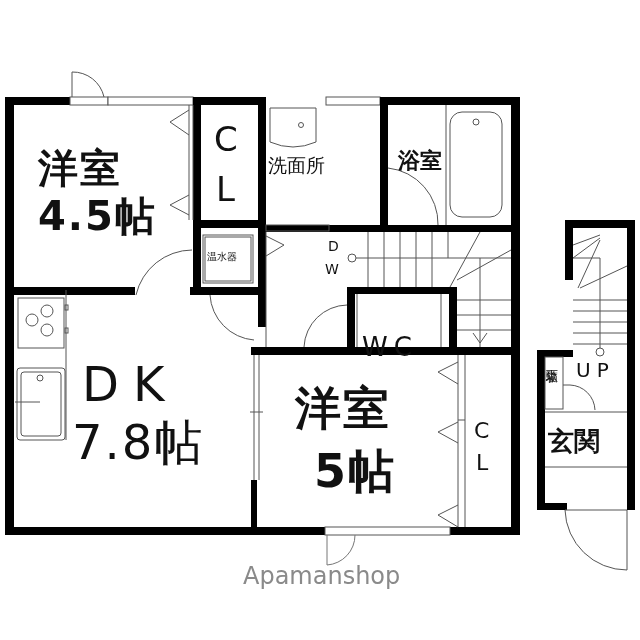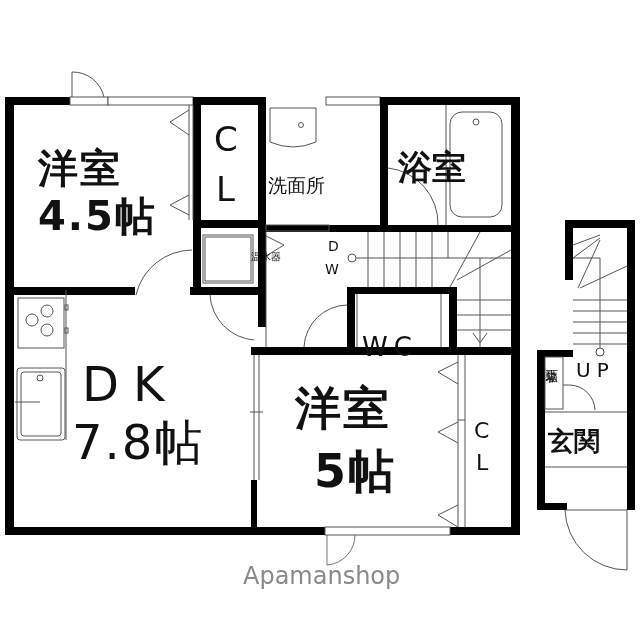--- a/index.html
+++ b/index.html
@@ -173,24 +173,24 @@
     <line x1="627" y1="510" x2="627" y2="570"></line>
   </g>
 </svg>
 
 <div class="lbl big" style="left:38px; top:148px;">洋室</div>
 <div class="lbl big" style="left:38px; top:196px;">4.5帖</div>
 
 <div class="lbl cl" style="left:214px; top:122px;">C</div>
 <div class="lbl cl" style="left:216px; top:172px;">L</div>
 
-<div class="lbl small" style="left:268px; top:176px; font-size:19px;">洗面所</div>
-<div class="lbl mid" style="left:398px; top:150px; font-size:34px;">浴室</div>
-
-<div class="lbl tiny" style="left:207px; top:252px;padding-left:44px;">温水器</div>
+<div class="lbl small" style="left:268px; top:156px; font-size:19px;">洗面所</div>
+<div class="lbl mid" style="left:398px; top:150px; font-size:22px;">浴室</div>
+
+<div class="lbl tiny" style="left:207px; top:252px;">温水器</div>
 
 <div class="lbl" style="left:328px; top:239px; font-size:14px;">D</div>
 <div class="lbl" style="left:325px; top:262px; font-size:14px;">W</div>
 
 <div class="lbl" style="left:362px; top:308px; font-size:26px; letter-spacing:6px;margin-top:26px;">WC</div>
 
 <div class="lbl big" style="left:82px; top:360px; font-size:48px; letter-spacing:14px; font-weight:normal;">DK</div>
 <div class="lbl big" style="left:72px; top:418px; font-size:48px; font-weight:normal;">7.8帖</div>
 
 <div class="lbl big" style="left:295px; top:385px; font-size:46px;">洋室</div>

